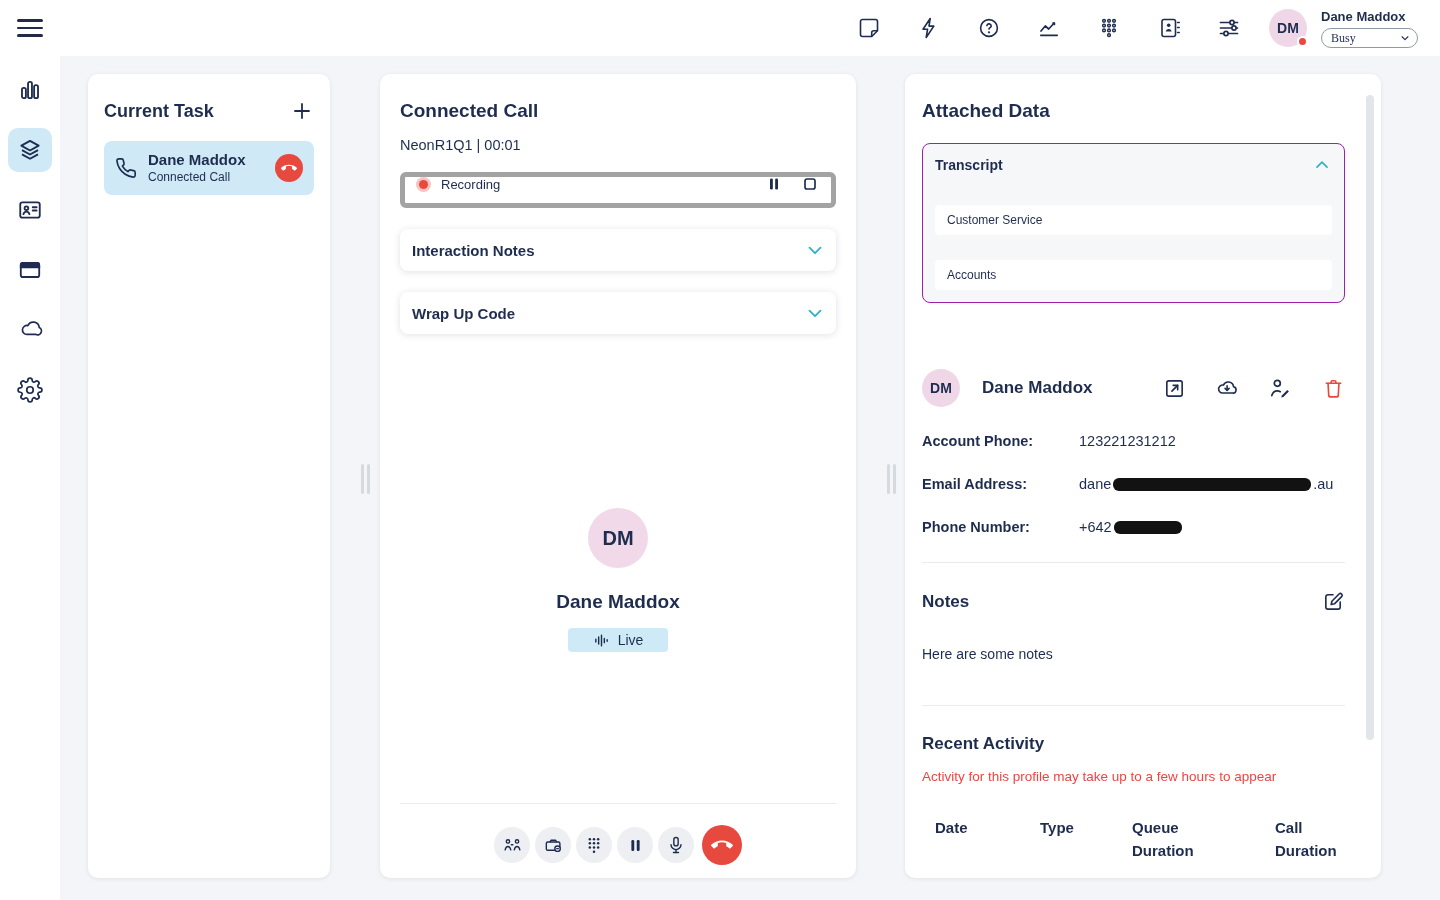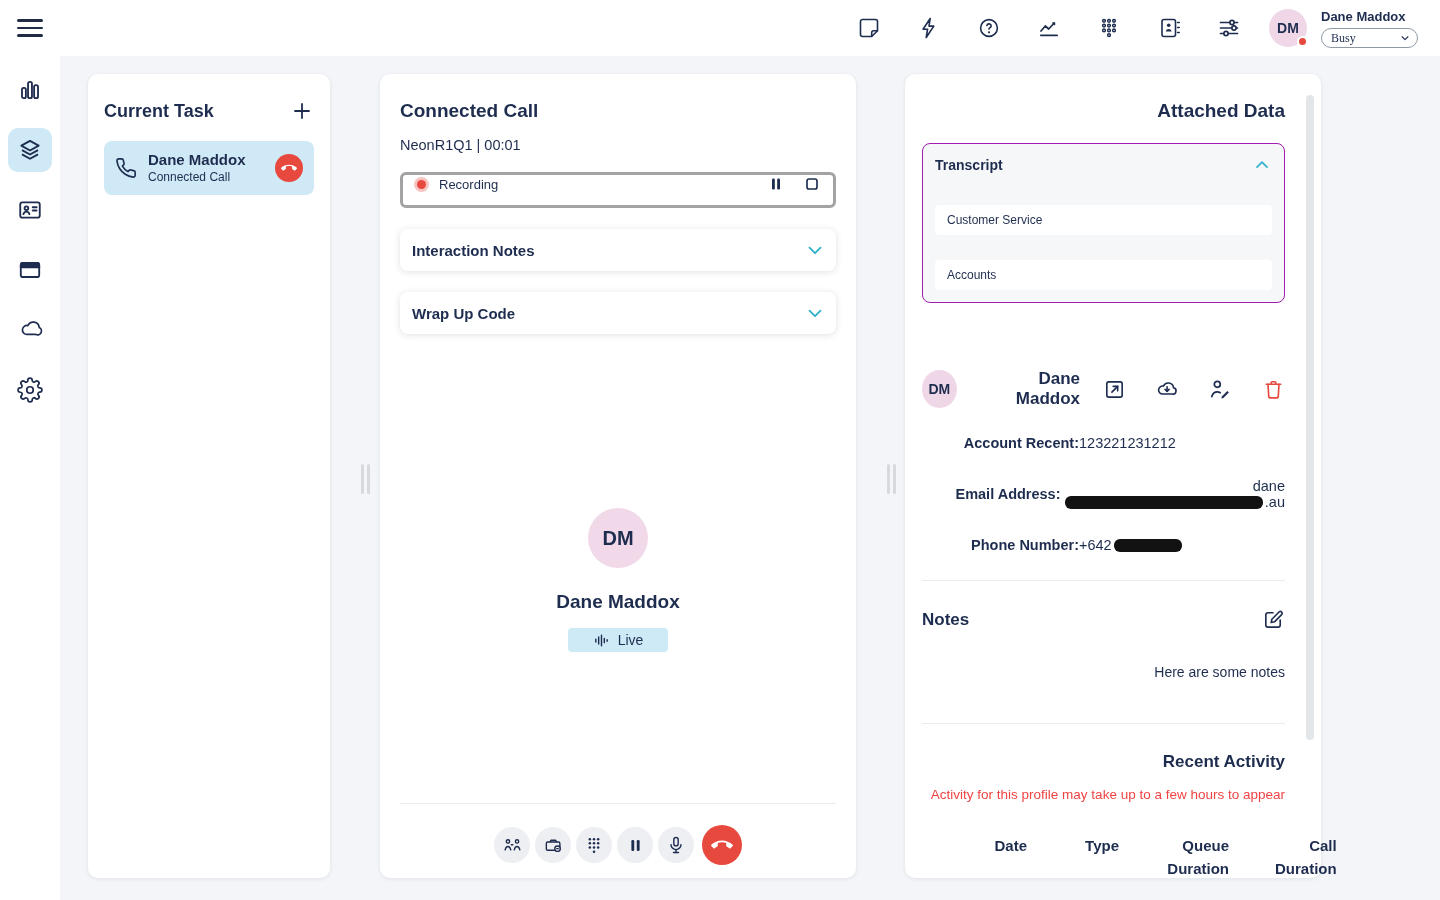--- a/index.html
+++ b/index.html
@@ -25,40 +25,40 @@
   
   .rail { position:absolute; left:0; top:56px; width:60px; height:844px; background:#fff; z-index:5; }
   .rail-item { width:44px; height:44px; margin:16px auto 0; border-radius:10px; display:flex; align-items:center; justify-content:center; color:#1e2d4f; cursor:pointer; }
   .rail-item:first-child { margin-top:12px; }
   .rail-item.active { background:#cfeaf6; }
 
   
   .panel { position:absolute; top:74px; height:804px; background:#fff; border-radius:10px; box-shadow:0 1px 4px rgba(30,45,79,.09); }
   .panel-left   { left:88px;  width:242px; }
   .panel-middle { left:380px; width:476px; padding:26px 20px 0; }
-  .panel-right  { left:905px; width:416px; padding:26px 36px 0 17px;text-align:right; }
+  .panel-right  { left:905px; width:476px; padding:26px 36px 0 17px; }
   .drag-handle { position:absolute; top:464px; display:flex; gap:3px; cursor:col-resize; z-index:4; }
   .drag-handle span { width:3px; height:30px; background:#d6d9de; border-radius:2px; }
   .dh-1 { left:361px; } .dh-2 { left:887px; }
 
   
   .panel-left { padding:25px 16px 0; }
   .lp-header { display:flex; justify-content:space-between; align-items:center; }
   .lp-title { font-size:18px; font-weight:bold; }
   .icon-btn { cursor:pointer; color:#1e2d4f; display:flex; align-items:center; justify-content:center; }
   .task-card { margin-top:18px; background:#cfe9f6; border-radius:8px; height:54px; display:flex; align-items:center; gap:11px; padding:0 11px; cursor:pointer; }
   .task-texts { display:flex; flex-direction:column; }
   .task-name { font-size:15px; font-weight:bold; line-height:1.25; }
   .task-type { font-size:12px; line-height:1.3; }
   .chip-end { width:28px; height:28px; min-width:28px; border-radius:50%; background:#e8493e; margin-left:auto; display:flex; align-items:center; justify-content:center; color:#fff; cursor:pointer; }
 
   
   .cc-title { font-size:19px; font-weight:bold; }
   .cc-sub { margin-top:15px; font-size:14.5px; }
-  .recording-bar { margin-top:19px; height:36px; border:3px solid #a3a3a3; border-radius:6px; display:flex; align-items:center; gap:13px; padding:0 6px 12px 14px; background:#fff; }
+  .recording-bar { margin-top:19px; height:36px; border:5px solid #a3a3a3; border-radius:6px; display:flex; align-items:center; gap:13px; padding:0 6px 12px 14px; background:#fff; }
   .rec-dot { width:9px; height:9px; border-radius:50%; background:#e8493e; box-shadow:0 0 0 3px rgba(232,73,62,.32); }
   .rec-label { font-size:13px; }
   .rec-actions { margin-left:auto; display:flex; align-items:center; gap:6px; }
   .rec-actions .icon-btn { width:30px; height:30px; }
   .dd-card { margin-top:21px; height:42px; border-radius:8px; box-shadow:0 1px 7px rgba(30,45,79,.14); display:flex; align-items:center; justify-content:space-between; padding:0 10px 0 12px; cursor:pointer; background:#fff; }
   .dd-label { font-size:15px; font-weight:bold; }
   .teal { color:#2fb0cc; }
   .cc-contact { position:absolute; top:434px; left:0; right:0; text-align:center; }
   .cc-avatar { width:60px; height:60px; border-radius:50%; background:#f2d9e9; margin:0 auto; display:flex; align-items:center; justify-content:center; font-size:20px; font-weight:bold; }
   .cc-name { margin-top:23px; font-size:19px; font-weight:bold; }
@@ -403,21 +403,21 @@
               <path d="M4.5 6.5h15"></path>
               <path d="M9.5 6.5V5.1a1.2 1.2 0 0 1 1.2-1.2h2.6a1.2 1.2 0 0 1 1.2 1.2v1.4"></path>
               <path d="M6.3 6.5l.7 12.4a2 2 0 0 0 2 1.9h6a2 2 0 0 0 2-1.9l.7-12.4"></path>
             </svg>
         </span>
       </span>
     </div>
 
     <div class="fields">
       <div class="field-row">
-        <span class="field-label">Account Recent:</span>
+        <span class="field-label">Account Phone:</span>
         <span>123221231212</span>
       </div>
       <div class="field-row">
         <span class="field-label">Email Address:</span>
         <span><span>dane</span><span class="redact email"></span><span>.au</span></span>
       </div>
       <div class="field-row">
         <span class="field-label">Phone Number:</span>
         <span><span>+642</span><span class="redact phone"></span></span>
       </div>

